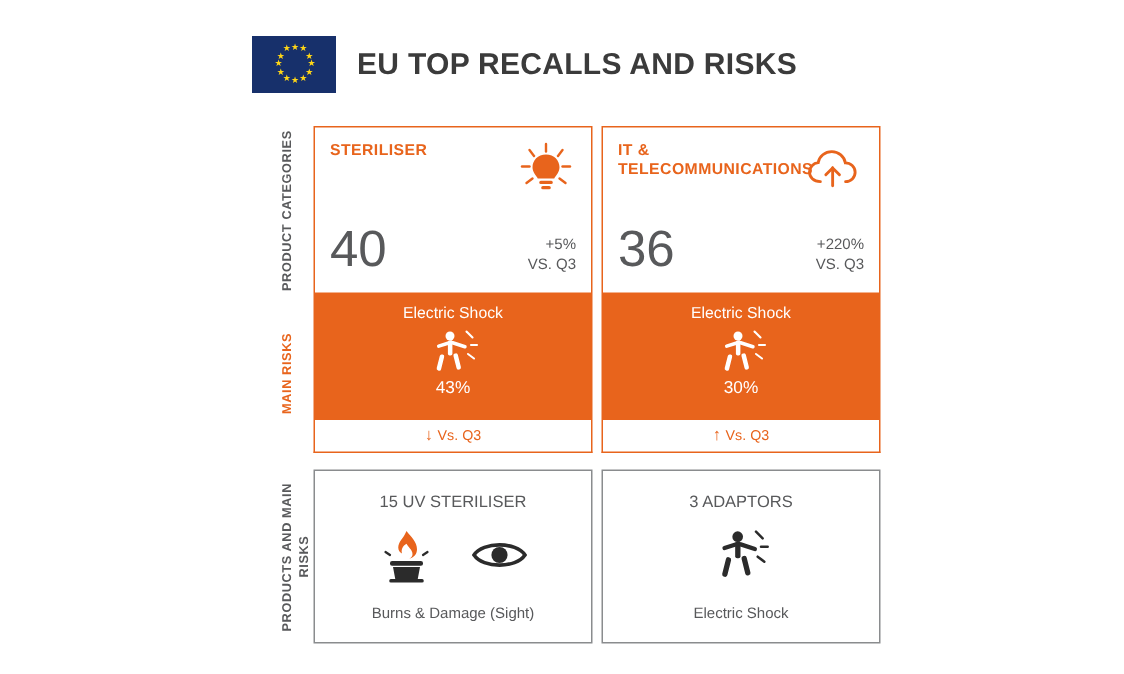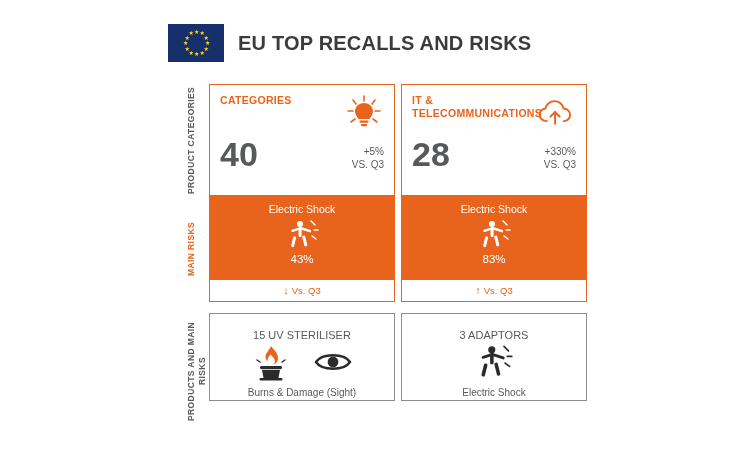--- a/index.html
+++ b/index.html
@@ -110,23 +110,24 @@
     justify-content: flex-end;
   }
   .cat-stats {
     display: flex;
     justify-content: space-between;
     align-items: flex-end;
     padding: 0 10px 8px 10px;
   }
   .cat-count {
     font-size: 34px;
-    font-weight: bold;
+    font-weight: normal;
     color: #58595b;
     line-height: 34px;
+    margin-top: 12px;
   }
   .cat-delta {
     text-align: right;
     font-size: 10px;
     color: #58595b;
     line-height: 13px;
   }
 
   
   .risk-card {
@@ -174,21 +175,21 @@
     color: #e8641c;
     font-size: 9.5px;
   }
   .trend .arrow { font-size: 11px; line-height: 11px; }
 
   
   .prod-card {
     position: absolute;
     top: 313px;
     width: 186px;
-    height: 88px;
+    height: 116px;
     border: 1px solid #8a8c8e;
     box-sizing: border-box;
     background: #fff;
     display: flex;
     flex-direction: column;
     align-items: center;
     justify-content: space-between;
     padding: 14px 6px 12px 6px;
   }
   .prod-title {
@@ -234,21 +235,21 @@
   </div>
 
   <div class="vlabel" style="left:186px; top:84px; height:112px;">PRODUCT CATEGORIES</div>
   <div class="vlabel orange" style="left:186px; top:196px; height:106px;">MAIN RISKS</div>
   <div class="vlabel" style="left:186px; top:313px; height:116px;">PRODUCTS AND MAIN RISKS</div>
 
   <div class="col col-a">
 
     <div class="cat-card" style="left:0;">
       <div class="cat-head">
-        <div class="cat-name">CATEGORIES</div>
+        <div class="cat-name">STERILISER</div>
         <div class="cat-icon">
           <svg width="40" height="36" viewBox="0 0 40 36">
             <g stroke="#e8641c" stroke-width="1.6" stroke-linecap="round" fill="none">
               <line x1="20" y1="2" x2="20" y2="7"></line>
               <line x1="9" y1="6" x2="12" y2="10"></line>
               <line x1="31" y1="6" x2="28" y2="10"></line>
               <line x1="4" y1="17" x2="9" y2="17"></line>
               <line x1="36" y1="17" x2="31" y2="17"></line>
               <line x1="7" y1="28" x2="11" y2="25"></line>
               <line x1="33" y1="28" x2="29" y2="25"></line>
@@ -332,23 +333,23 @@
           <svg width="44" height="36" viewBox="0 0 44 36">
             <path d="M12 28 C7 28 4 24.8 4 21 C4 17.4 6.8 14.4 10.4 14.1 C11.2 9.4 15.4 6 20.4 6 C25.4 6 29.6 9.6 30.3 14.2 C34.2 14.2 37.5 17.2 37.5 21.1 C37.5 25 34.4 28 30.5 28" fill="none" stroke="#e8641c" stroke-width="2.1" stroke-linecap="round"></path>
             <g stroke="#e8641c" stroke-width="2.1" stroke-linecap="round" fill="none">
               <line x1="21" y1="31" x2="21" y2="18"></line>
               <polyline points="16,23 21,18 26,23"></polyline>
             </g>
           </svg>
         </div>
       </div>
       <div class="cat-stats">
-        <div class="cat-count">28</div>
+        <div class="cat-count">36</div>
         <div class="cat-delta">
-          <div>+330%</div>
+          <div>+220%</div>
           <div>VS. Q3</div>
         </div>
       </div>
     </div>
 
     <div class="risk-card" style="left:0;">
       <div class="risk-name">Electric Shock</div>
       <div class="risk-icon">
         <svg width="34" height="34" viewBox="0 0 34 34">
           <g fill="#ffffff">
@@ -359,21 +360,21 @@
             <rect x="8.5" y="19" width="3" height="11" rx="1.3" transform="rotate(14 8.5 19)"></rect>
             <rect x="17" y="19" width="3" height="11" rx="1.3" transform="rotate(-14 17 19)"></rect>
           </g>
           <g stroke="#ffffff" stroke-width="1.4" stroke-linecap="round">
             <line x1="26" y1="4" x2="30" y2="8"></line>
             <line x1="29" y1="13" x2="33" y2="13"></line>
             <line x1="27" y1="19" x2="31" y2="22"></line>
           </g>
         </svg>
       </div>
-      <div class="risk-pct">83%</div>
+      <div class="risk-pct">30%</div>
     </div>
 
     <div class="trend" style="left:0;">
       <span class="arrow">↑</span>
       <span>Vs. Q3</span>
     </div>
 
     <div class="prod-card" style="left:0;">
       <div class="prod-title">3 ADAPTORS</div>
       <div class="prod-icons">

